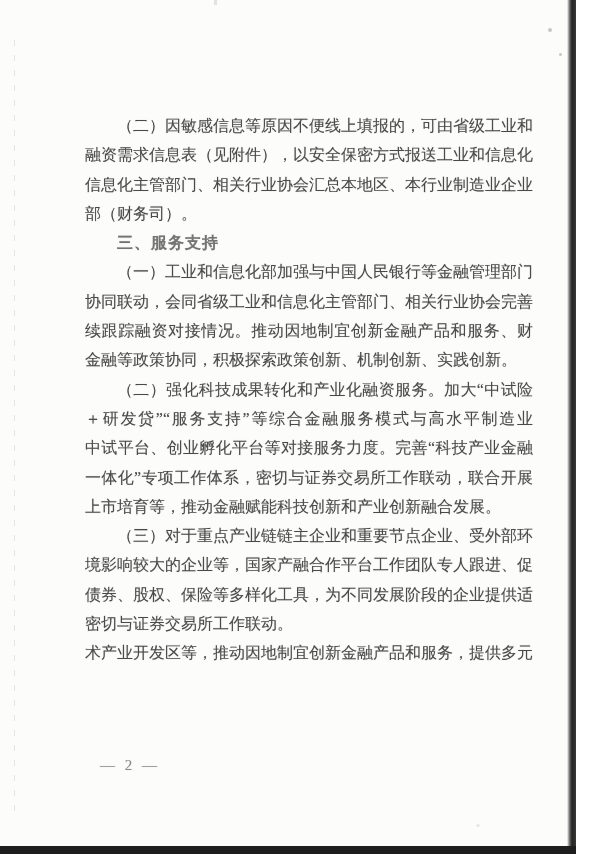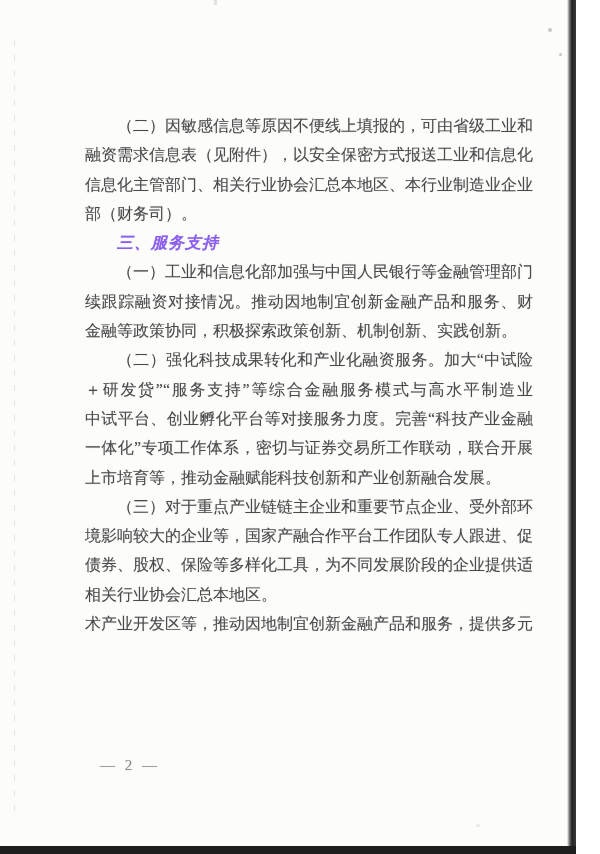--- a/index.html
+++ b/index.html
@@ -60,24 +60,23 @@
   }
   .just {
     white-space: normal;
     text-align: justify;
     text-align-last: justify;
     text-justify: inter-character;
   }
   .indent { text-indent: 32px; }
   .heading {
     font-weight: bold;
-    color: #8b5cf6;
+    color: #737373;
     text-indent: 32px;
     letter-spacing: 1px;
-    font-style: italic;
   }
   .pagenum {
     position: absolute;
     left: 100px;
     top: 752px;
     height: 26px;
     line-height: 26px;
     font-size: 15px;
     color: #8b8b8b;
     letter-spacing: 3px;
@@ -100,31 +99,32 @@
 <div class="scan">
   <div class="left-edge-line"></div>
 
   <div class="content">
     <div class="ln indent just">（二）因敏感信息等原因不便线上填报的，可由省级工业和</div>
     <div class="ln just">融资需求信息表（见附件），以安全保密方式报送工业和信息化</div>
     <div class="ln just">信息化主管部门、相关行业协会汇总本地区、本行业制造业企业</div>
     <div class="ln">部（财务司）。</div>
     <div class="ln heading">三、服务支持</div>
     <div class="ln indent just">（一）工业和信息化部加强与中国人民银行等金融管理部门</div>
+    <div class="ln just">协同联动，会同省级工业和信息化主管部门、相关行业协会完善</div>
     <div class="ln just">续跟踪融资对接情况。推动因地制宜创新金融产品和服务、财政、</div>
     <div class="ln">金融等政策协同，积极探索政策创新、机制创新、实践创新。</div>
     <div class="ln indent just">（二）强化科技成果转化和产业化融资服务。加大“中试险</div>
     <div class="ln just">＋研发贷”“服务支持”等综合金融服务模式与高水平制造业</div>
     <div class="ln just">中试平台、创业孵化平台等对接服务力度。完善“科技产业金融</div>
     <div class="ln just">一体化”专项工作体系，密切与证券交易所工作联动，联合开展</div>
     <div class="ln">上市培育等，推动金融赋能科技创新和产业创新融合发展。</div>
     <div class="ln indent just">（三）对于重点产业链链主企业和重要节点企业、受外部环</div>
     <div class="ln just">境影响较大的企业等，国家产融合作平台工作团队专人跟进、促</div>
     <div class="ln just">债券、股权、保险等多样化工具，为不同发展阶段的企业提供适</div>
-    <div class="ln">相关行业协会汇总本地区。</div>
+    <div class="ln">密切与证券交易所工作联动。</div>
     <div class="ln just">术产业开发区等，推动因地制宜创新金融产品和服务，提供多元</div>
   </div>
 
   <div class="pagenum">— 2 —</div>
 
   <span class="speck s1"></span>
   <span class="speck s2"></span>
   <span class="speck s3"></span>
   <span class="speck s4"></span>
 

